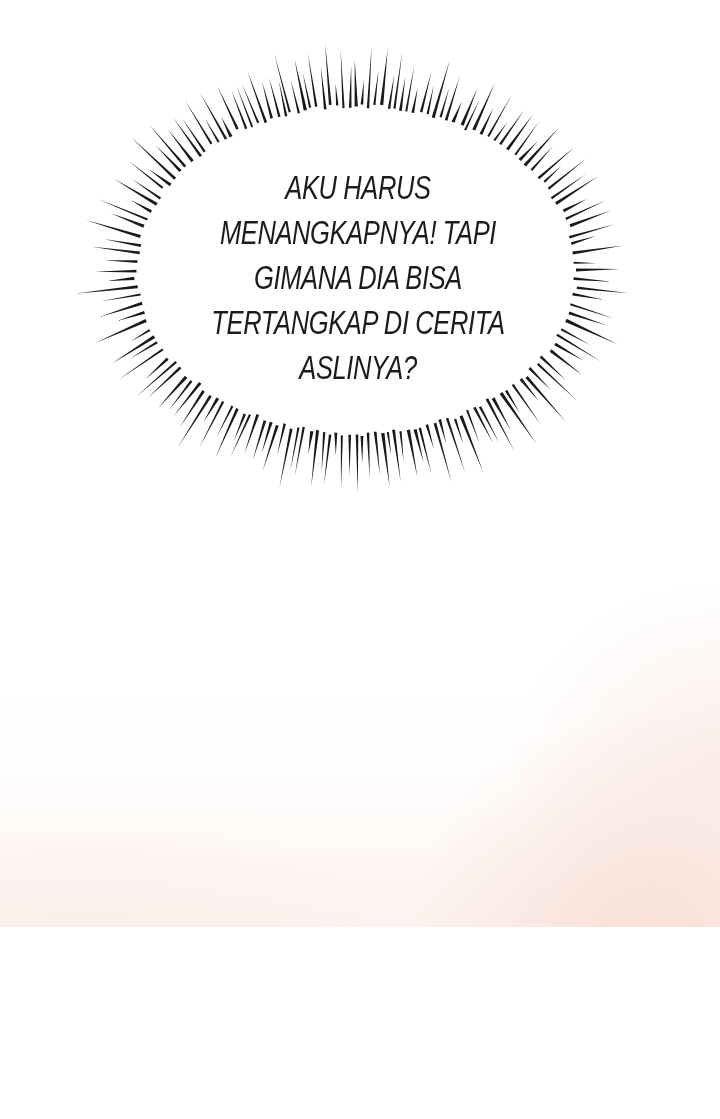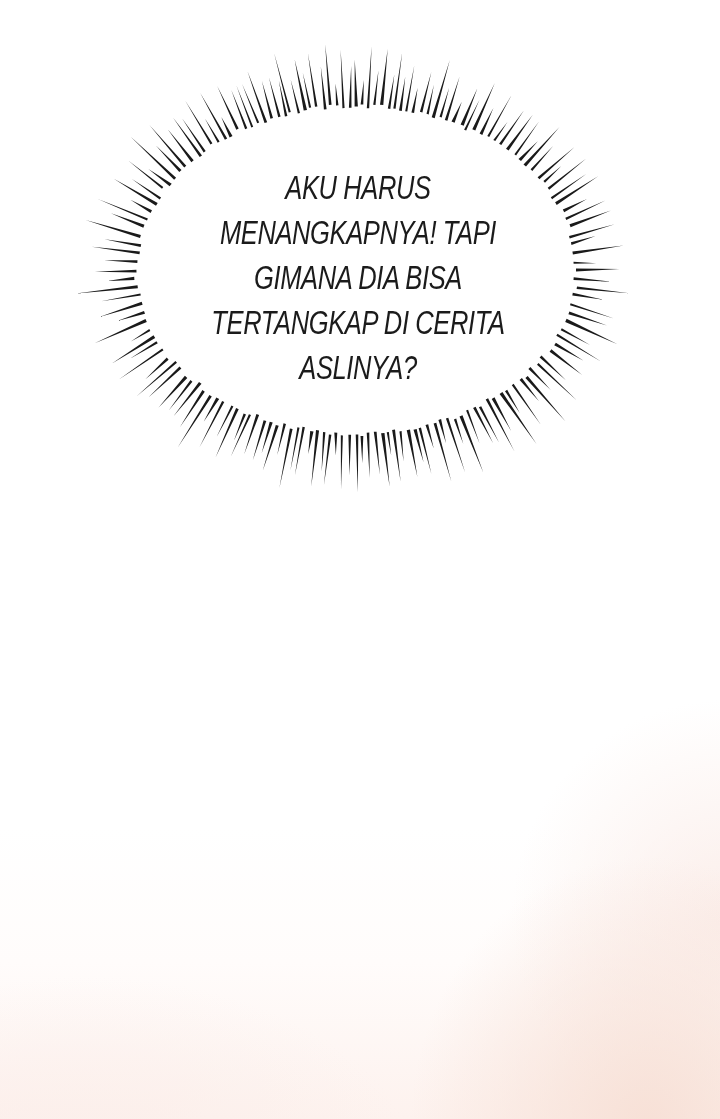--- a/index.html
+++ b/index.html
@@ -7,21 +7,21 @@
     --blush-soft: #fbeeea;
     --ink: #1b1b1b;
   }
   html,body{margin:0;padding:0;}
   body{
     width:720px;height:1119px;overflow:hidden;
     font-family:"Liberation Sans", sans-serif;
     background:#ffffff;
   }
   .page{
-    position:relative;width:720px;height:1119px;
+    position:relative;width:720px;height:927px;
     background:
       radial-gradient(46% 34% at 90% 101%, var(--blush-strong) 0%, rgba(247,224,214,0) 72%),
       radial-gradient(40% 26% at 101% 82%, var(--blush-soft) 0%, rgba(251,238,234,0) 75%),
       radial-gradient(60% 24% at 12% 106%, var(--blush-soft) 0%, rgba(251,238,234,0) 78%),
       linear-gradient(180deg, #ffffff 0%, #ffffff 74%, #fffcfb 86%, #fdf2ee 100%);
   }
   .burst-svg{
     position:absolute;left:0;top:0;width:720px;height:580px;display:block;
   }
   .bubble-text{

